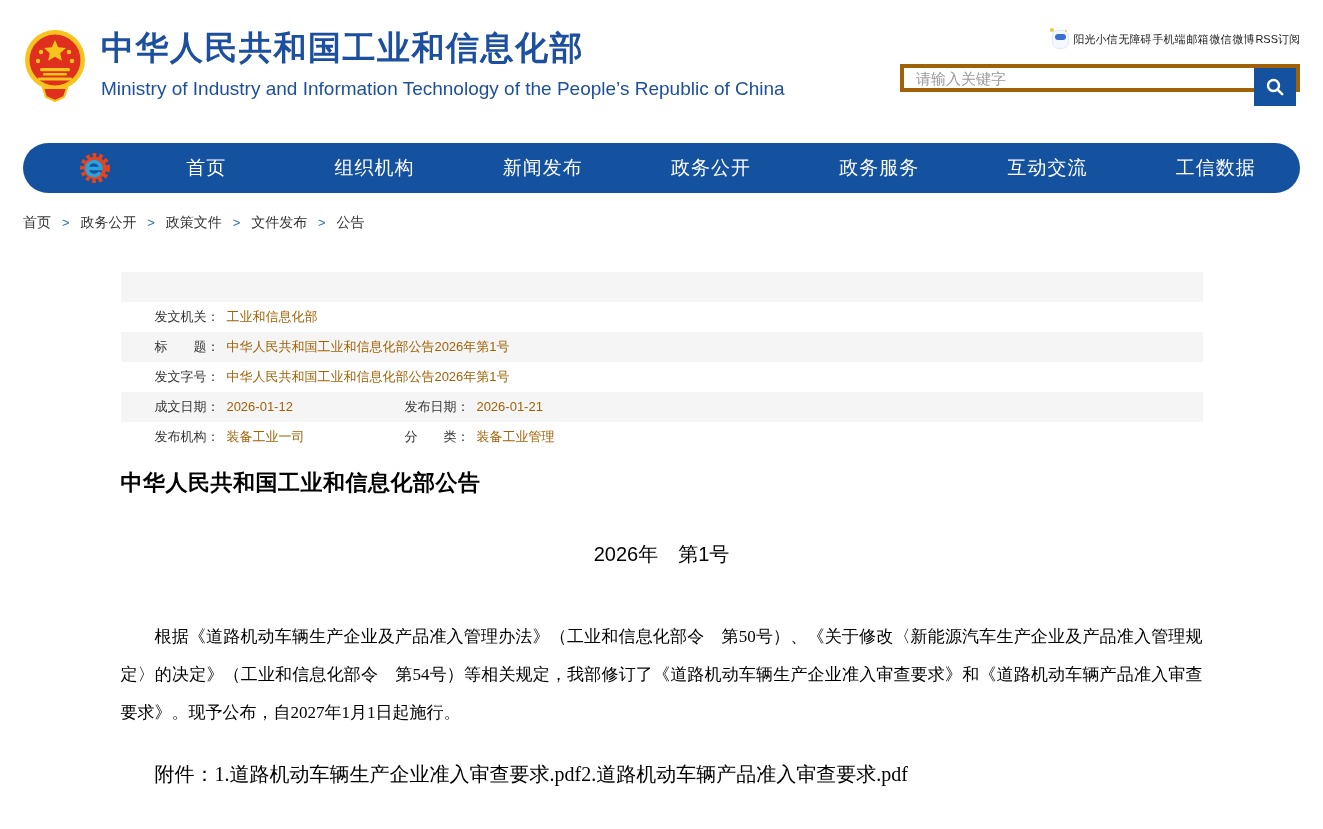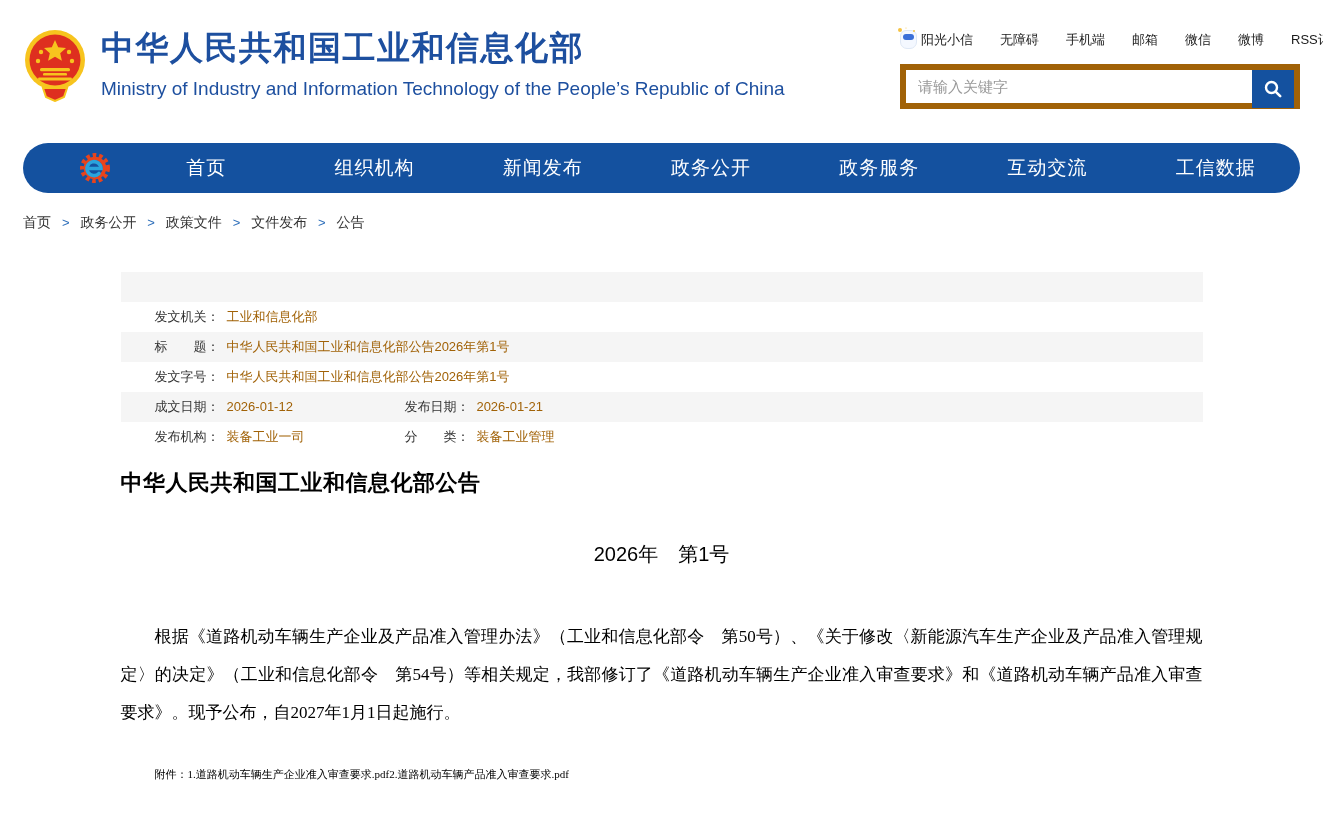--- a/index.html
+++ b/index.html
@@ -16,33 +16,33 @@
   .brand { position:absolute; left:0; top:26px; display:flex; }
   .emblem { width:64px; height:76px; margin-right:14px; flex:none; }
   .brand-text h1 {
     margin:0 0 7px 0; font-size:33px; letter-spacing:1.5px;
     color:#1d4f9f; font-weight:bold; white-space:nowrap;
   }
   .brand-text .sub { font-size:19px; color:#1d4f9f; white-space:nowrap; }
 
   .header-right { position:absolute; right:0; top:30px; width:400px; }
   .top-links {
-    display:flex; align-items:center;
-    gap:27px; font-size:13px; color:#1a1a1a; margin-bottom:15px; white-space:nowrap;
+    display:flex; justify-content:flex-end; align-items:center;
+    gap:1px; font-size:11px; color:#1a1a1a; margin-bottom:15px; white-space:nowrap;
   }
   .top-links a { color:#1a1a1a; text-decoration:none; }
   .robot-link { display:flex; align-items:center; gap:4px; }
   .robot-icon { width:17px; height:19px; position:relative; flex:none;
     background:#f4f8ff; border:1px solid #dfe8f5; border-radius:6px 6px 7px 7px; }
   .robot-icon::before { content:""; position:absolute; left:2px; right:2px; top:3px; height:6px;
     background:#3a6fd8; border-radius:3px; }
   .robot-icon::after { content:""; position:absolute; left:-3px; top:-3px; width:4px; height:4px;
     background:#f6c344; border-radius:50%; box-shadow:14px 1px 0 -1px #f6c344, 6px -2px 0 -1.5px #f6c344; }
 
-  .search-box { position:relative; width:400px; height:45px; border:6px solid #a16207; background:#fff; }
+  .search-box { position:relative; width:400px; height:28px; border:4px solid #a16207; background:#fff; }
   .search-box input {
     width:100%; height:100%; border:none; outline:none;
     padding:0 52px 0 12px; font-size:15px; color:#333;
     font-family:"Liberation Sans","DejaVu Sans",sans-serif;
   }
   .search-box input::placeholder { color:#999; }
   .search-btn {
     position:absolute; right:0px; top:0px; width:42px; height:38px;
     background:#14519f; border:none; cursor:pointer;
     display:flex; align-items:center; justify-content:center; padding:0;
@@ -83,21 +83,21 @@
   .issue-line { margin-top:43px; text-align:center; font-size:20px; color:#000; }
 
   .body-text {
     margin-top:50px; font-size:17px; line-height:38px; color:#000;
     text-indent:2em; font-family:"Liberation Serif","DejaVu Serif",serif;
     text-align:justify;
   }
 
   .attachments {
     margin-top:27px; margin-left:34px; display:flex;
-    font-size:11px; line-height:30px; color:#000;
+    font-size:20px; line-height:30px; color:#000;
     font-family:"Liberation Serif","DejaVu Serif",serif;
   }
   .attach-label { flex:none; }
   .attach-items { display:flex; flex-direction:row; }
   .attach-items a { color:#000; text-decoration:none; cursor:pointer; }
 </style>
 </head>
 <body>
 
 <div class="header">

